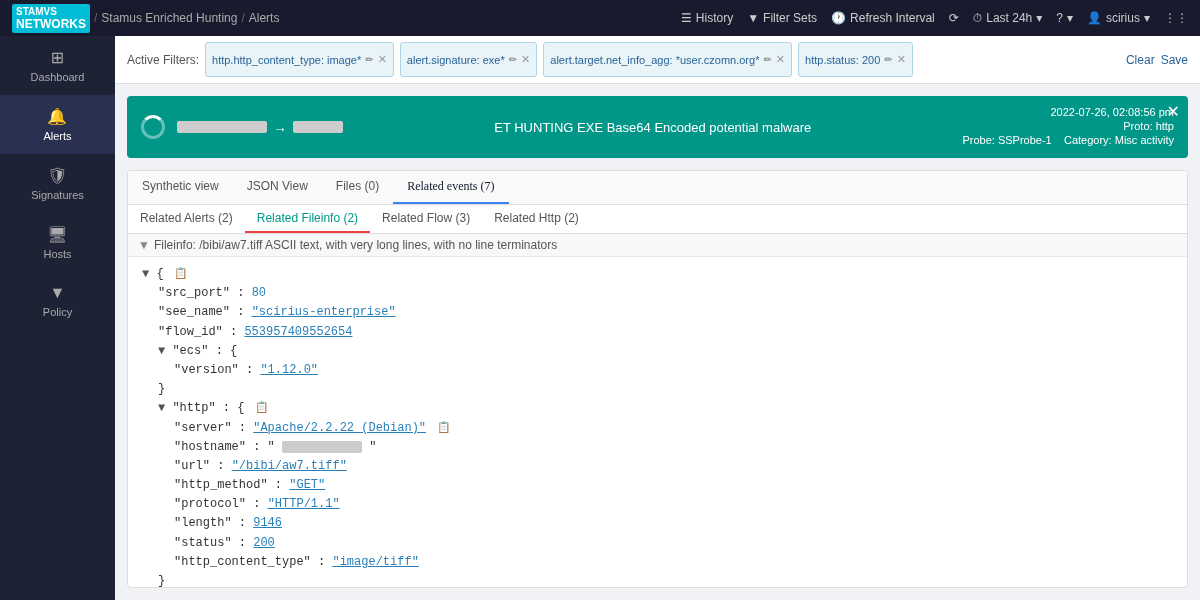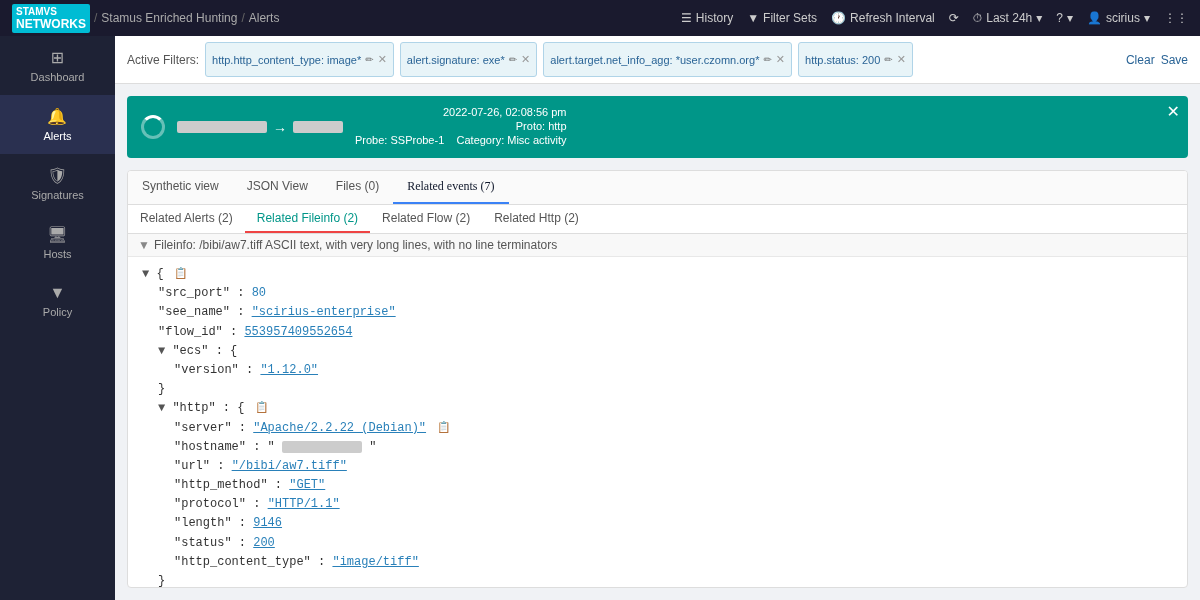--- a/index.html
+++ b/index.html
@@ -358,20 +358,21 @@
 
     <div class="alert-card">
       <div class="alert-spinner"></div>
       <div>
         <div class="alert-ip-row">
           <span class="redacted-bar" style="width:90px;"></span>
           <span class="arrow">→</span>
           <span class="redacted-bar" style="width:50px;"></span>
         </div>
       </div>
+      <div class="alert-title">ET HUNTING EXE Base64 Encoded potential malware</div>
       <div class="alert-meta">
         <div>2022-07-26, 02:08:56 pm</div>
         <div>Proto: http</div>
         <div>
           <span>Probe: SSProbe-1</span>
           &nbsp;&nbsp;
           <span>Category: Misc activity</span>
         </div>
       </div>
       <button class="alert-close-btn">✕</button>
@@ -395,21 +396,21 @@
       </div>
 
       <div class="subtabs-row">
         <div class="subtab">
           <span>Related Alerts (2)</span>
         </div>
         <div class="subtab active">
           <span>Related Fileinfo (2)</span>
         </div>
         <div class="subtab">
-          <span>Related Flow (2)</span>
+          <span>Related Flow (3)</span>
         </div>
         <div class="subtab">
           <span>Related Http (2)</span>
         </div>
       </div>
 
       <div class="fileinfo-header">
         <span class="collapse-icon">▼</span>
         <span>Fileinfo: /bibi/aw7.tiff ASCII text, with very long lines, with no line terminators</span>
       </div>

